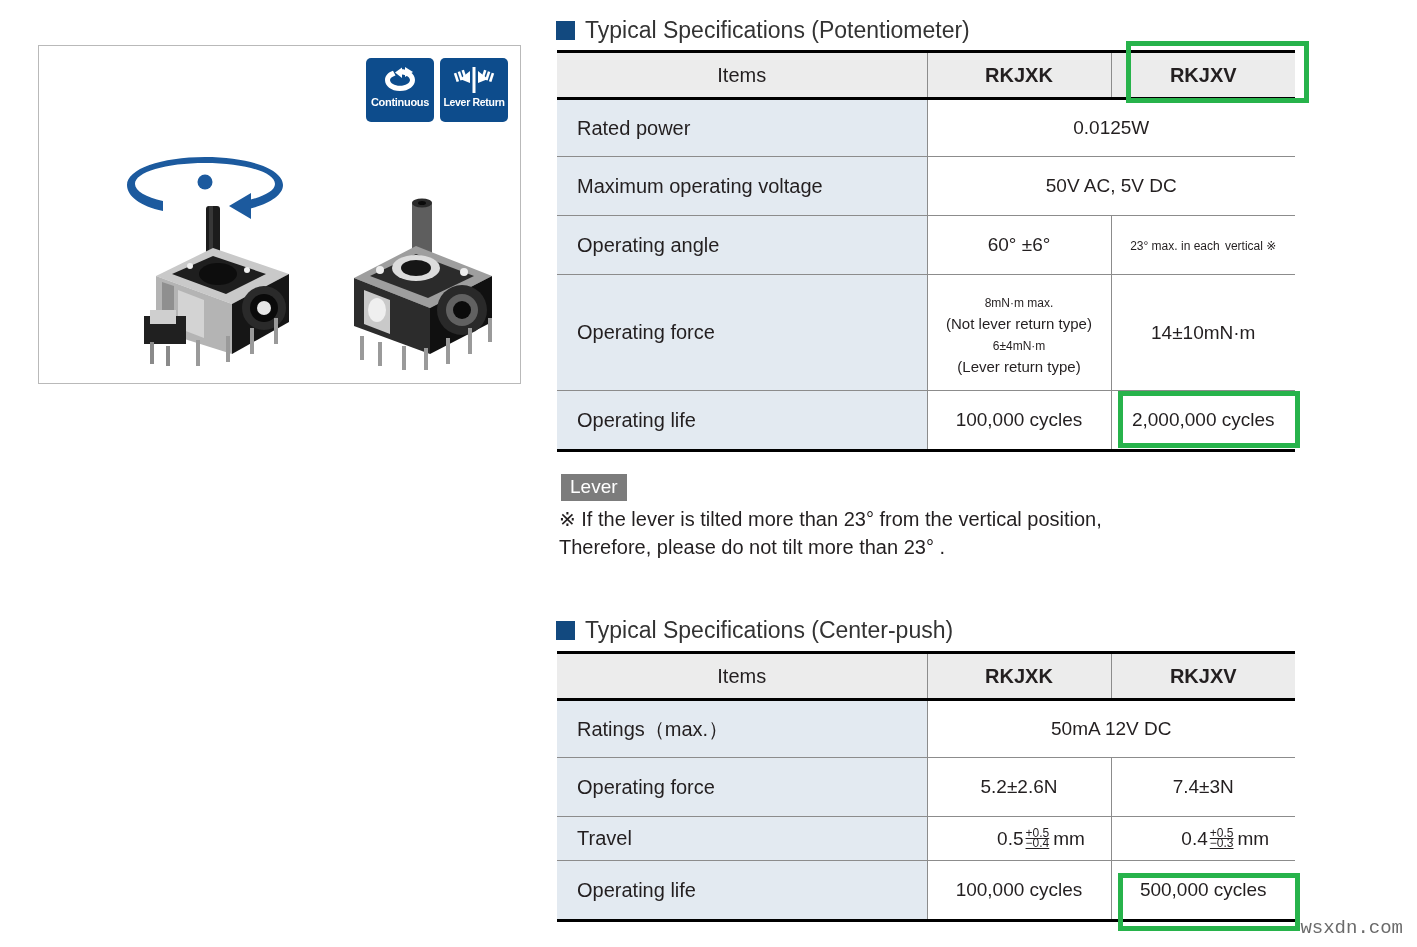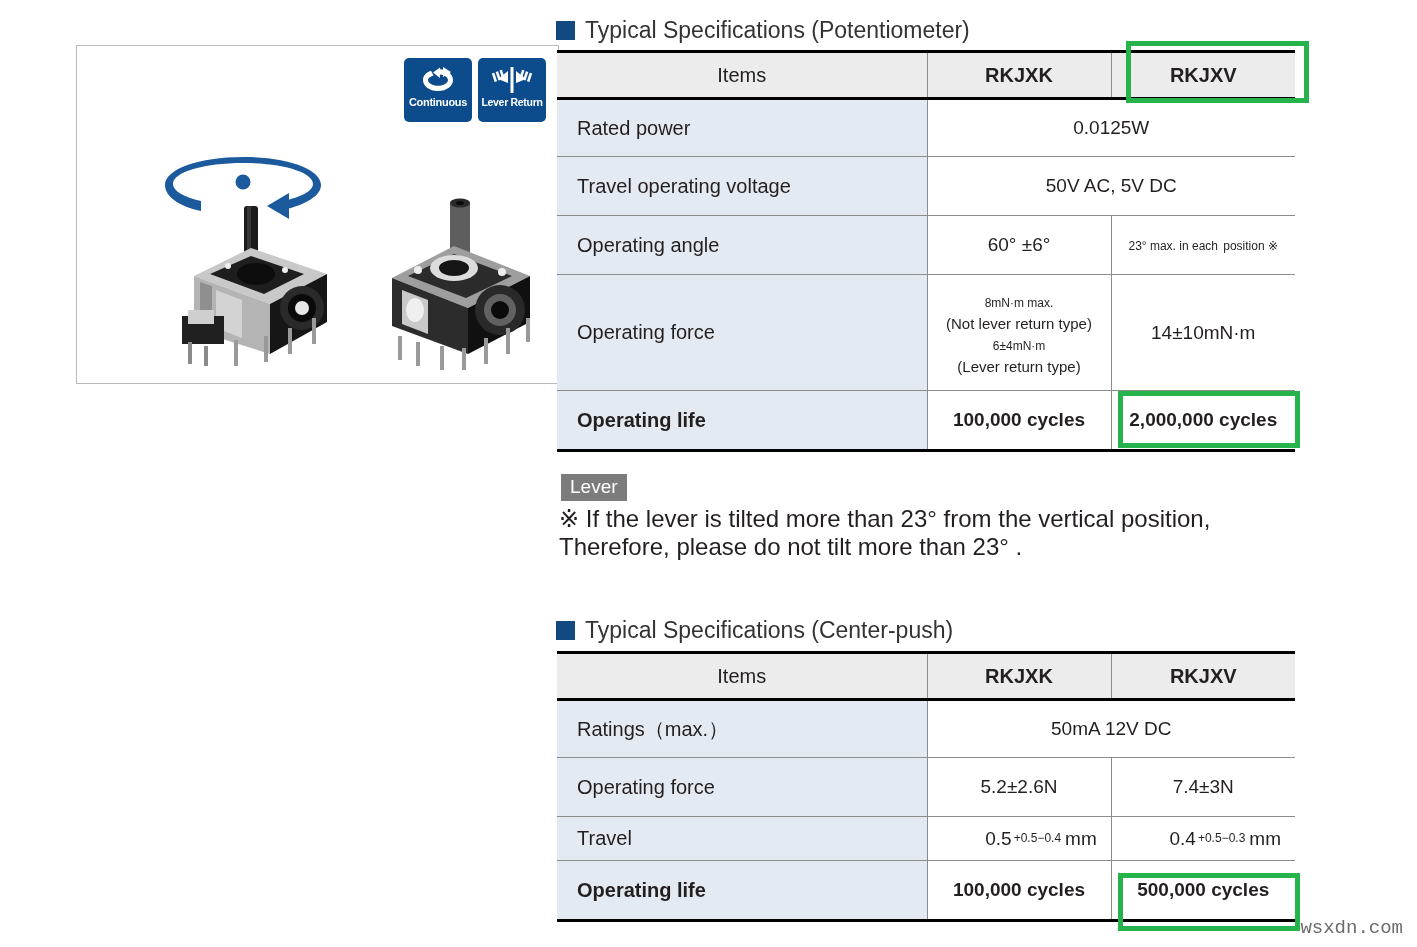--- a/index.html
+++ b/index.html
@@ -6,21 +6,21 @@
   body{
     width:1417px;height:947px;background:#ffffff;
     font-family:"Liberation Sans","DejaVu Sans",sans-serif;
     color:#231f20;overflow:hidden;position:relative;
   }
   .page{position:relative;width:1417px;height:947px;}
 
   
   .product-panel{
     position:absolute;left:38px;top:45px;width:483px;height:339px;
-    border:1px solid #b9b9b9;background:#fff;box-sizing:border-box;margin-left:38px;
+    border:1px solid #b9b9b9;background:#fff;box-sizing:border-box;
   }
   .badges{position:absolute;right:12px;top:12px;display:flex;gap:6px;}
   .badge{
     width:68px;height:64px;background:#0d4c8c;border-radius:5px;
     display:flex;flex-direction:column;align-items:center;justify-content:flex-start;
     padding-top:5px;box-sizing:border-box;
   }
   .badge .glyph{height:33px;display:flex;align-items:center;justify-content:center;}
   .badge .blabel{
     color:#fff;font-size:11px;font-weight:bold;letter-spacing:-0.3px;
@@ -54,45 +54,45 @@
   }
   .spec-table thead th{
     background:#ececec;font-weight:bold;font-size:20px;
     border-top:3px solid #000;border-bottom:3px solid #000;
     height:44px;
   }
   .spec-table thead th.items-h{font-weight:normal;font-size:20px;}
   .spec-table td.item-cell{
     background:#e3eaf1;text-align:left;padding-left:20px;font-size:20px;
   }
-  .spec-table tbody tr:last-child td{border-bottom:3px solid #000;font-weight:bold;}
+  .spec-table tbody tr:last-child td{border-bottom:3px solid #000;}
   .spec-table th:first-child,.spec-table td:first-child{border-left:none;}
   .spec-table th:last-child,.spec-table td:last-child{border-right:none;}
   .sub{font-size:15px;line-height:19px;display:block;}
   .val-small{font-size:12px;line-height:22px;}
 
   
   .tol{display:inline-flex;align-items:center;justify-content:flex-start;margin-left:44px;}
   .tol .base{font-size:19px;}
   .tol .stack{
-    display:inline-flex;flex-direction:row;line-height:10px;
-    font-size:12px;margin:0 2px;text-align:left;position:relative;top:-1px;
+    display:inline-flex;flex-direction:column;line-height:10px;
+    font-size:12px;margin:0 2px;text-align:left;position:relative;top:-1px;text-decoration:underline;
   }
   .tol .unit{font-size:19px;margin-left:2px;}
 
   
   .hl{position:absolute;border:5px solid #27b34b;box-sizing:border-box;pointer-events:none;}
 
   
   .note-tag{
     position:absolute;background:#7c7c7c;color:#fff;font-size:19px;
     padding:2px 9px 3px 9px;
   }
   .note-body{
-    position:absolute;font-size:24px;line-height:28px;color:#231f20;width:730px;
+    position:absolute;font-size:20px;line-height:28px;color:#231f20;width:730px;
   }
 
   .watermark{
     position:absolute;right:14px;bottom:8px;font-size:19px;color:#6b6b6b;
     font-family:Liberation Mono, monospace;
   }
 </style>
 </head>
 <body>
 
@@ -216,29 +216,29 @@
         <th>RKJXK</th>
         <th>RKJXV</th>
       </tr>
     </thead>
     <tbody>
       <tr style="height:58px">
         <td class="item-cell">Rated power</td>
         <td colspan="2">0.0125W</td>
       </tr>
       <tr style="height:59px">
-        <td class="item-cell">Travel operating voltage</td>
+        <td class="item-cell">Maximum operating voltage</td>
         <td colspan="2">50V AC, 5V DC</td>
       </tr>
       <tr style="height:59px">
         <td class="item-cell">Operating angle</td>
         <td>60° ±6°</td>
         <td>
           <span class="val-small">23° max. in each</span>
-          <span class="val-small">position ※</span>
+          <span class="val-small">vertical ※</span>
         </td>
       </tr>
       <tr style="height:116px">
         <td class="item-cell">Operating force</td>
         <td>
           <span class="val-small">8mN·m max.</span>
           <span class="sub">(Not lever return type)</span>
           <span class="val-small">6±4mN·m</span>
           <span class="sub">(Lever return type)</span>
         </td>

